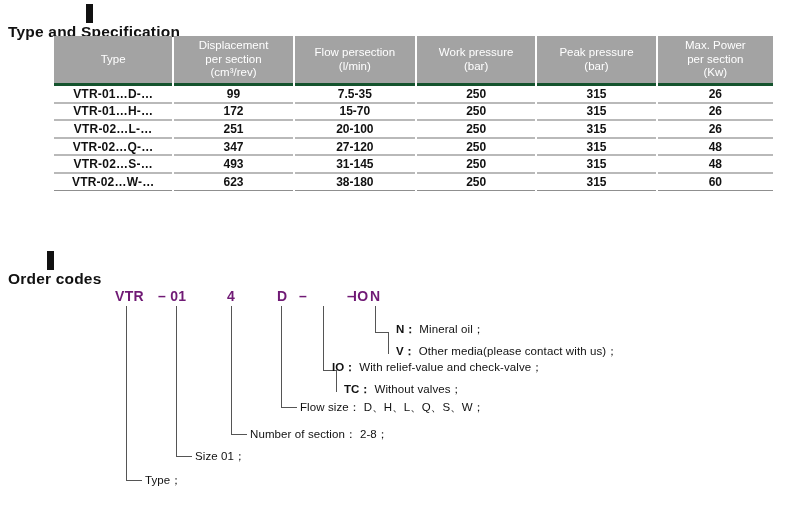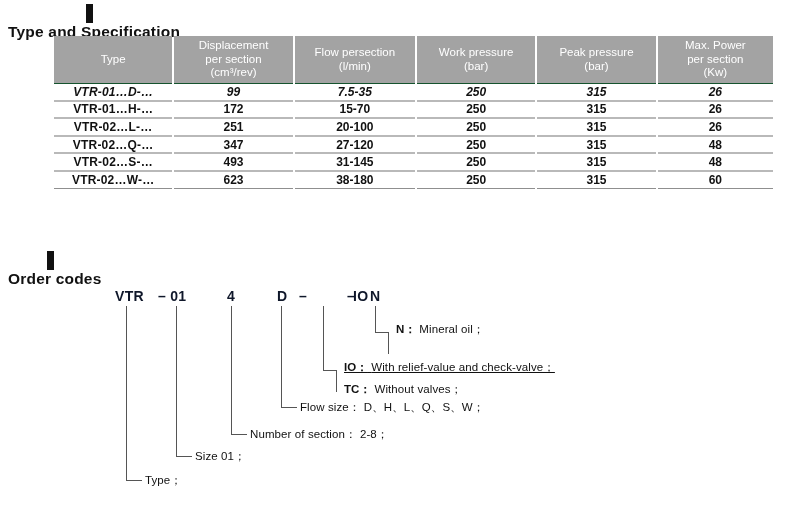--- a/index.html
+++ b/index.html
@@ -54,41 +54,41 @@
     font-weight:bold;
     text-align:center;
     height:15.6px;
     padding:0;
     color:#111;
     border-top:1px solid #b9b9b9;
     border-bottom:1px solid #b9b9b9;
     background:#fff;
     white-space:nowrap;
   }
-  .spec-table tbody tr:first-child td{border-top:1px solid #14532d;font-style:italic;}
+  .spec-table tbody tr:first-child td{border-top:3px solid #14532d;}
   .spec-table tbody tr:last-child td{border-bottom:1px solid #8f8f8f;}
   .spec-table td.type-cell{font-weight:bold;letter-spacing:.2px;}
   .col-type{width:118px;}
   .col-disp{width:118px;}
   .col-flow{width:120px;}
   .col-work{width:118px;}
   .col-peak{width:118px;}
   .col-power{width:115px;}
 
   
   .order-wrap{
     position:absolute;
     left:0;top:270px;
     width:798px;height:235px;
   }
   .code-token{
     position:absolute;
     font-size:14px;
     font-weight:bold;
-    color:#0f172a;
+    color:#701a75;
     white-space:nowrap;
     letter-spacing:.3px;
   }
   .ann{
     position:absolute;
     font-size:11.5px;
     color:#111;
     white-space:nowrap;
     letter-spacing:.1px;
   }
@@ -223,25 +223,29 @@
   <div class="code-token" style="left:347px;top:18px;">–</div>
   <div class="code-token" style="left:370px;top:18px;">N</div>
 
   <div class="vline" style="left:375px;top:36px;height:26px;"></div>
   <div class="elbow-sm" style="left:375px;top:36px;width:13px;height:26px;"></div>
   <div class="vline" style="left:388px;top:62px;height:22px;"></div>
   <div class="ann" style="left:396px;top:52px;">
     <b>N：</b>
     <span>Mineral oil；</span>
   </div>
+  <div class="ann" style="left:396px;top:74px;">
+    <b>V：</b>
+    <span>Other media(please contact with us)；</span>
+  </div>
 
   <div class="vline" style="left:323px;top:36px;height:64px;"></div>
   <div class="elbow-sm" style="left:323px;top:74px;width:13px;height:26px;"></div>
   <div class="vline" style="left:336px;top:100px;height:22px;"></div>
-  <div class="ann" style="left:344px;top:90px;text-decoration:underline;">
+  <div class="ann" style="left:332px;top:90px;">
     <b>IO：</b>
     <span>With relief-value and check-valve；</span>
   </div>
   <div class="ann" style="left:344px;top:112px;">
     <b>TC：</b>
     <span>Without valves；</span>
   </div>
 
   <div class="elbow" style="left:281px;top:36px;width:15px;height:101px;"></div>
   <div class="ann" style="left:300px;top:130px;">Flow size：  D、H、L、Q、S、W；</div>

